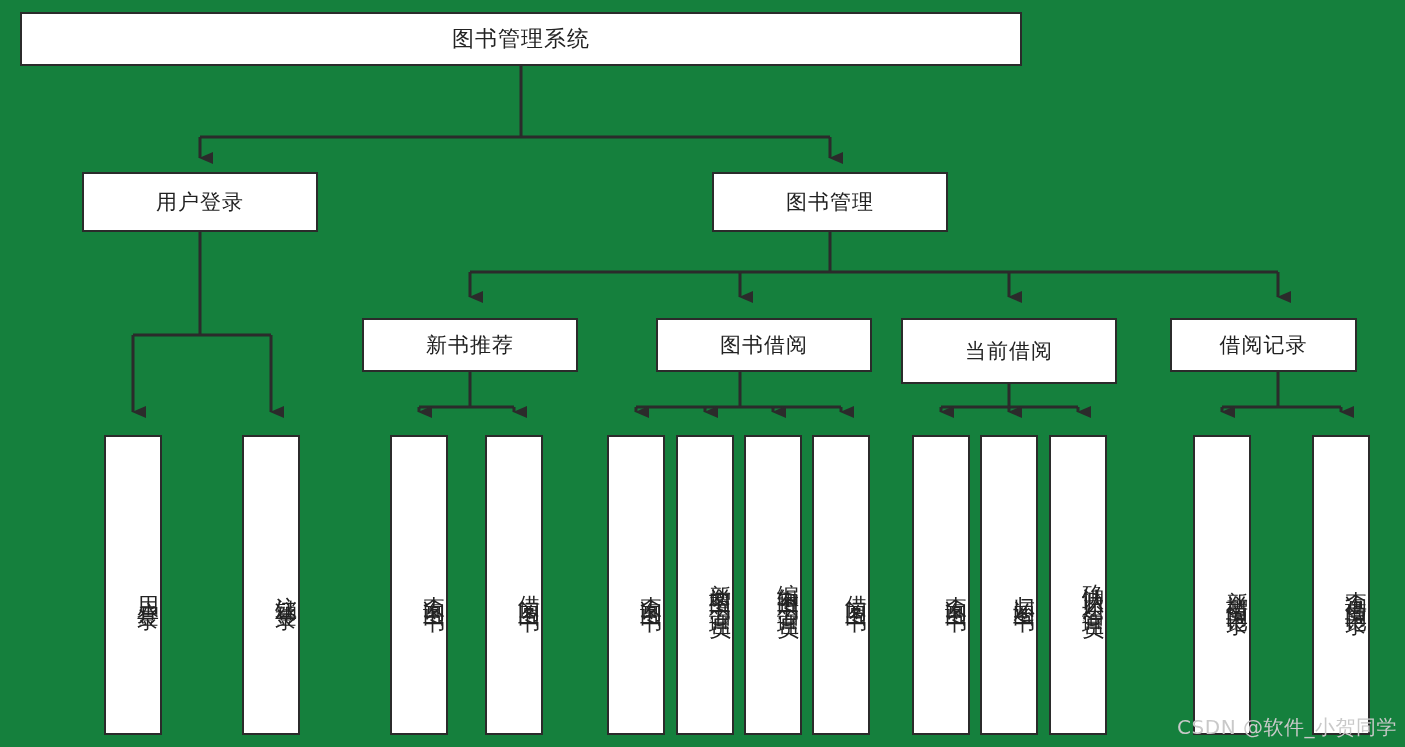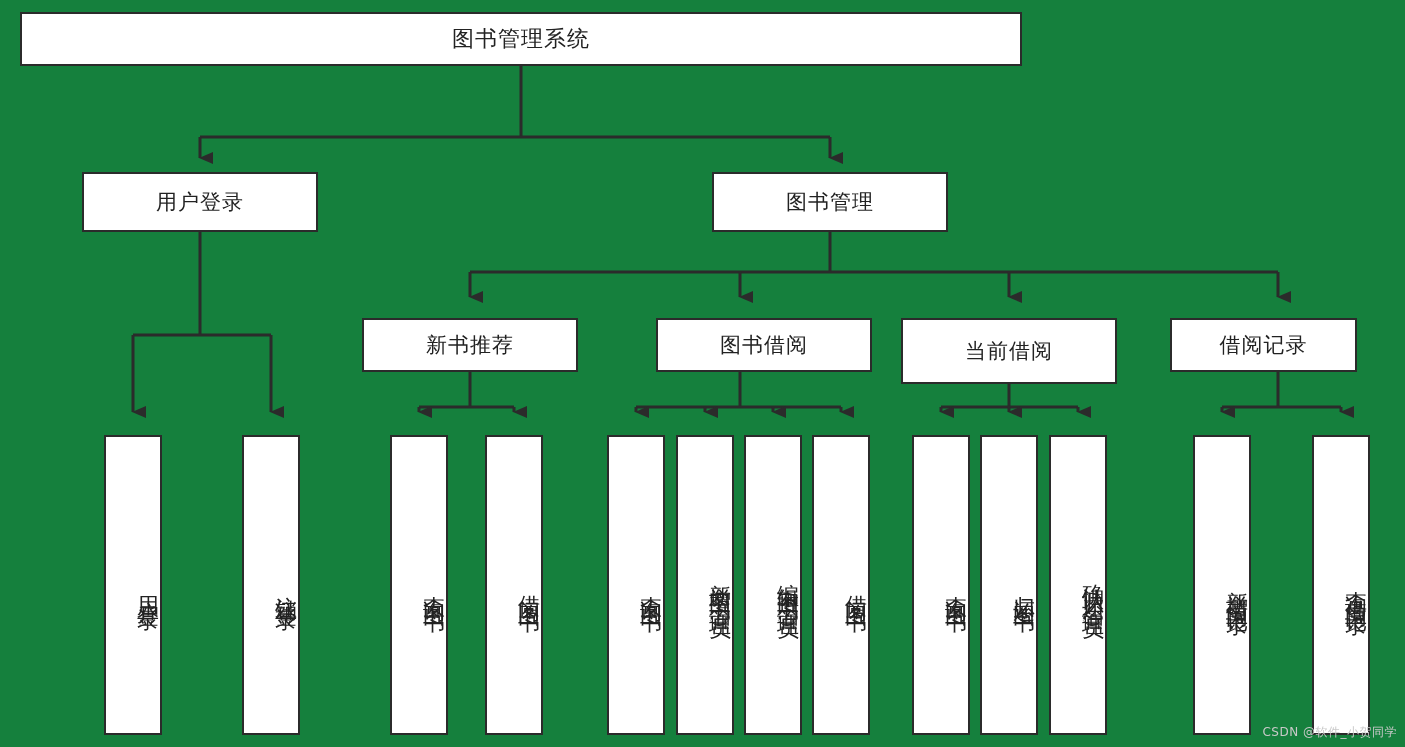--- a/index.html
+++ b/index.html
@@ -41,21 +41,21 @@
   .leaf-label{
     writing-mode:vertical-rl;
     text-orientation:upright;
     letter-spacing:5px;
     white-space:nowrap;
   }
   #watermark{
     position:absolute;
     right:8px;
     bottom:6px;
-    font-size:12px;
+    font-size:20px;
     color:#c9c9c9;
     letter-spacing:0.5px;
     white-space:nowrap;
     pointer-events:none;
     font-family:"DejaVu Sans","Liberation Sans",sans-serif;
   }
 </style>
 </head>
 <body>
 

